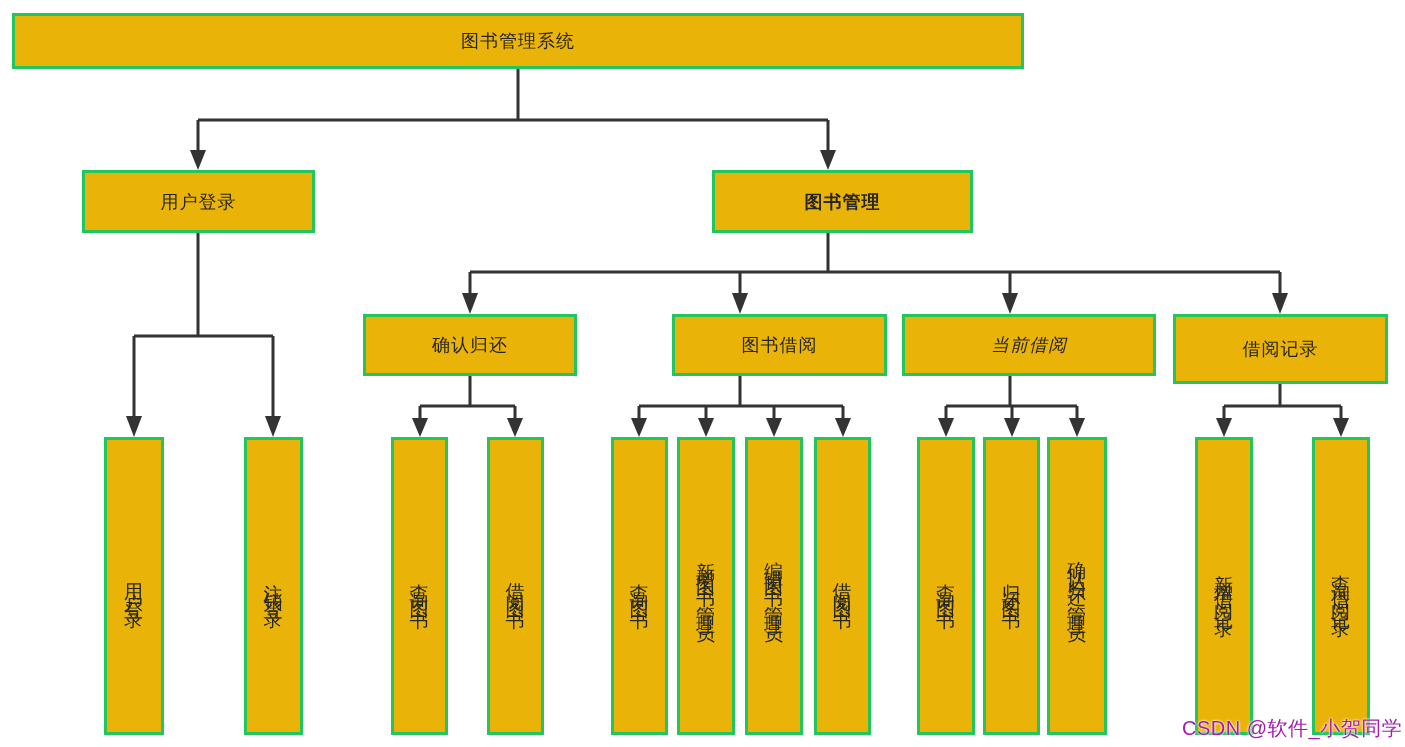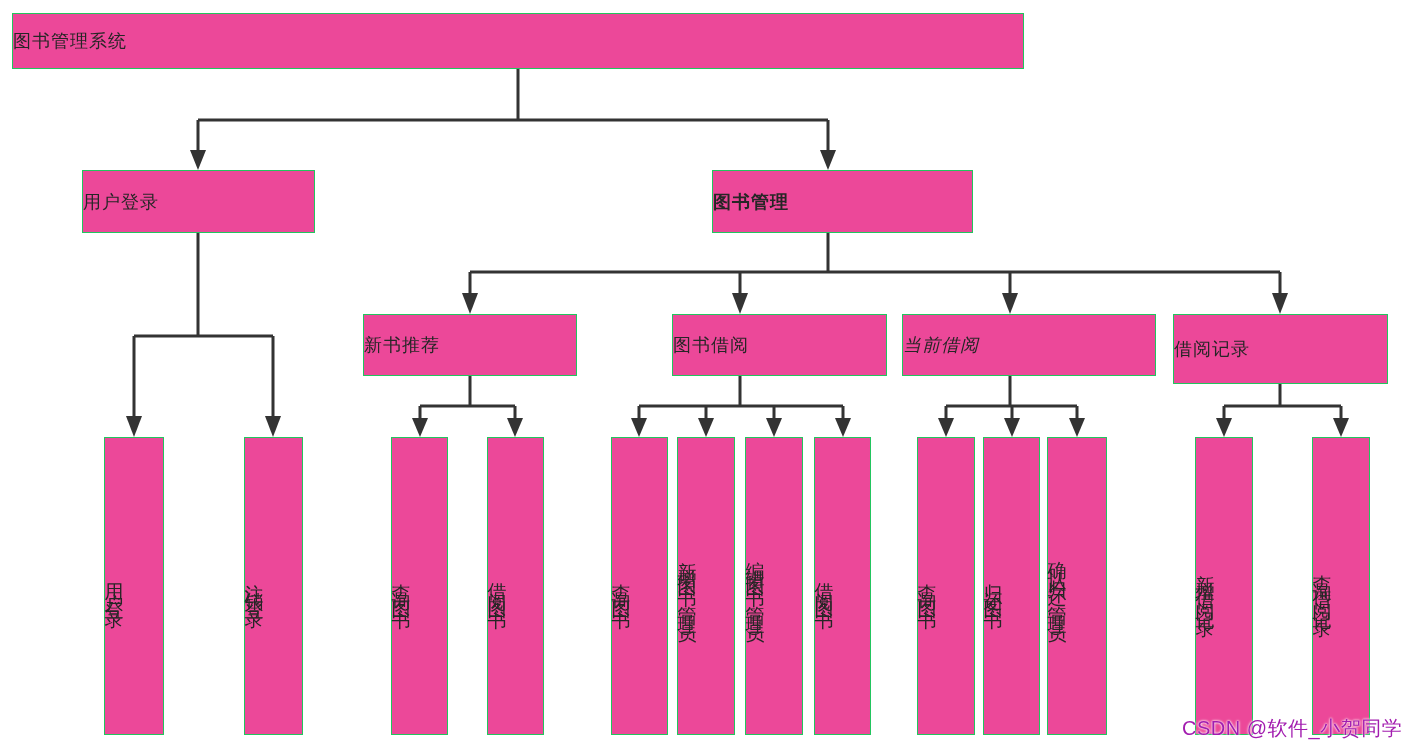--- a/index.html
+++ b/index.html
@@ -7,24 +7,25 @@
     position:relative;
     width:1405px;height:747px;
     background:#ffffff;
     font-family:"Liberation Sans", sans-serif;
     overflow:hidden;
   }
   #connectors{position:absolute;left:0;top:0;z-index:1;}
   .box{
     position:absolute;
     box-sizing:border-box;
-    border:1px solid #22c55e;
-    background:#ec4899;
+    border:3px solid #22c55e;
+    background:#eab308;
     display:flex;
     align-items:center;
+    justify-content:center;
     z-index:2;
     color:#262626;
   }
   .hlabel{font-size:18px;letter-spacing:1px;}
   .leaf .vlabel{
     writing-mode:vertical-rl;
     text-orientation:mixed;
     font-size:19px;
     letter-spacing:9px;
     line-height:1;
@@ -91,21 +92,21 @@
   </div>
 
   <div class="box" style="left:82px;top:170px;width:233px;height:63px;">
     <span class="hlabel">用户登录</span>
   </div>
   <div class="box" style="left:712px;top:170px;width:261px;height:63px;font-weight:bold;">
     <span class="hlabel">图书管理</span>
   </div>
 
   <div class="box" style="left:363px;top:314px;width:214px;height:62px;">
-    <span class="hlabel">新书推荐</span>
+    <span class="hlabel">确认归还</span>
   </div>
   <div class="box" style="left:633px;top:314px;width:215px;height:62px;margin-left:39px;">
     <span class="hlabel">图书借阅</span>
   </div>
   <div class="box" style="left:902px;top:314px;width:254px;height:62px;font-style:italic;">
     <span class="hlabel">当前借阅</span>
   </div>
   <div class="box" style="left:1173px;top:314px;width:215px;height:70px;">
     <span class="hlabel">借阅记录</span>
   </div>

